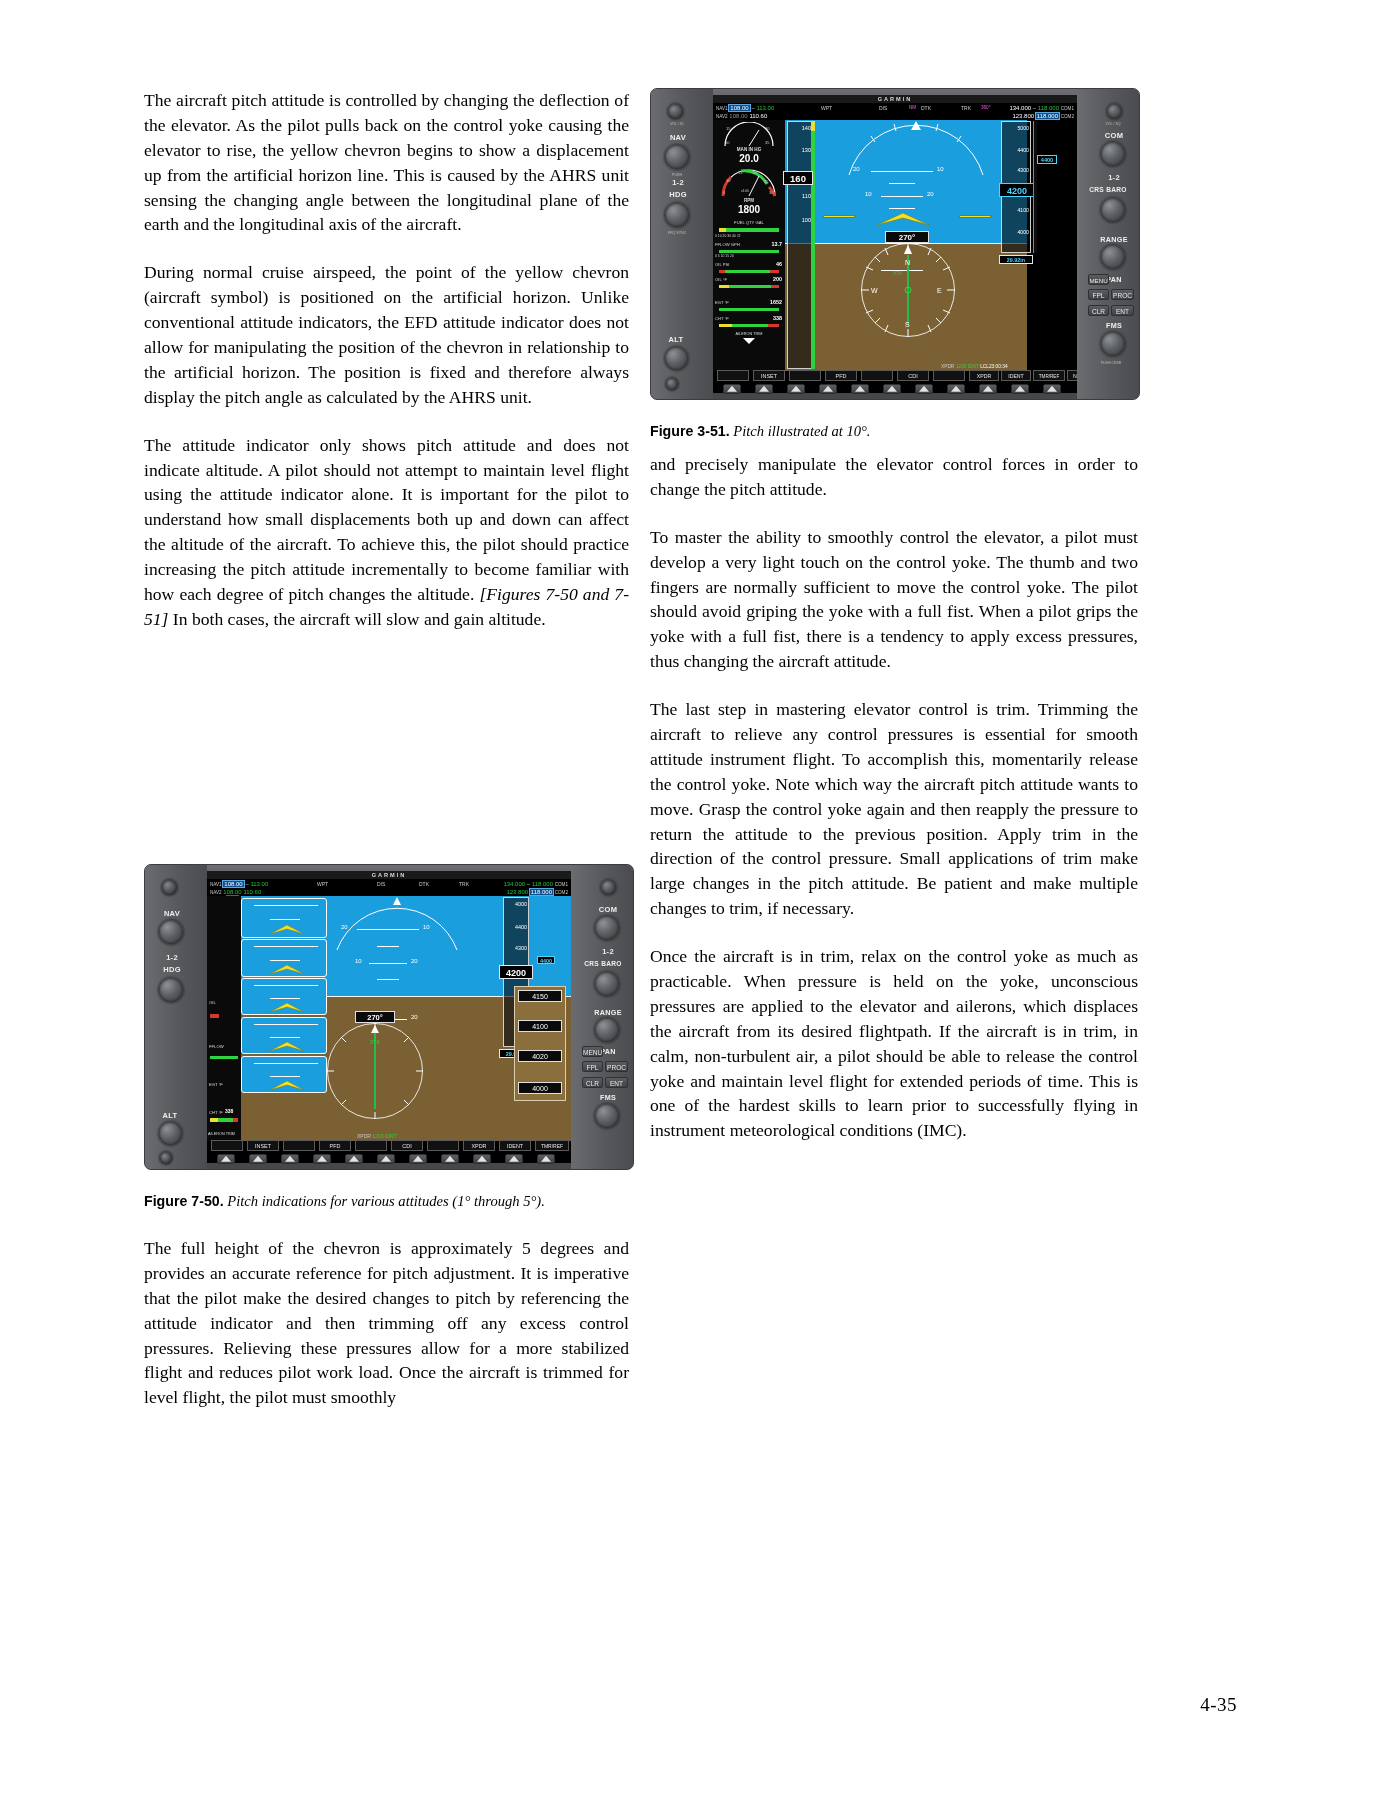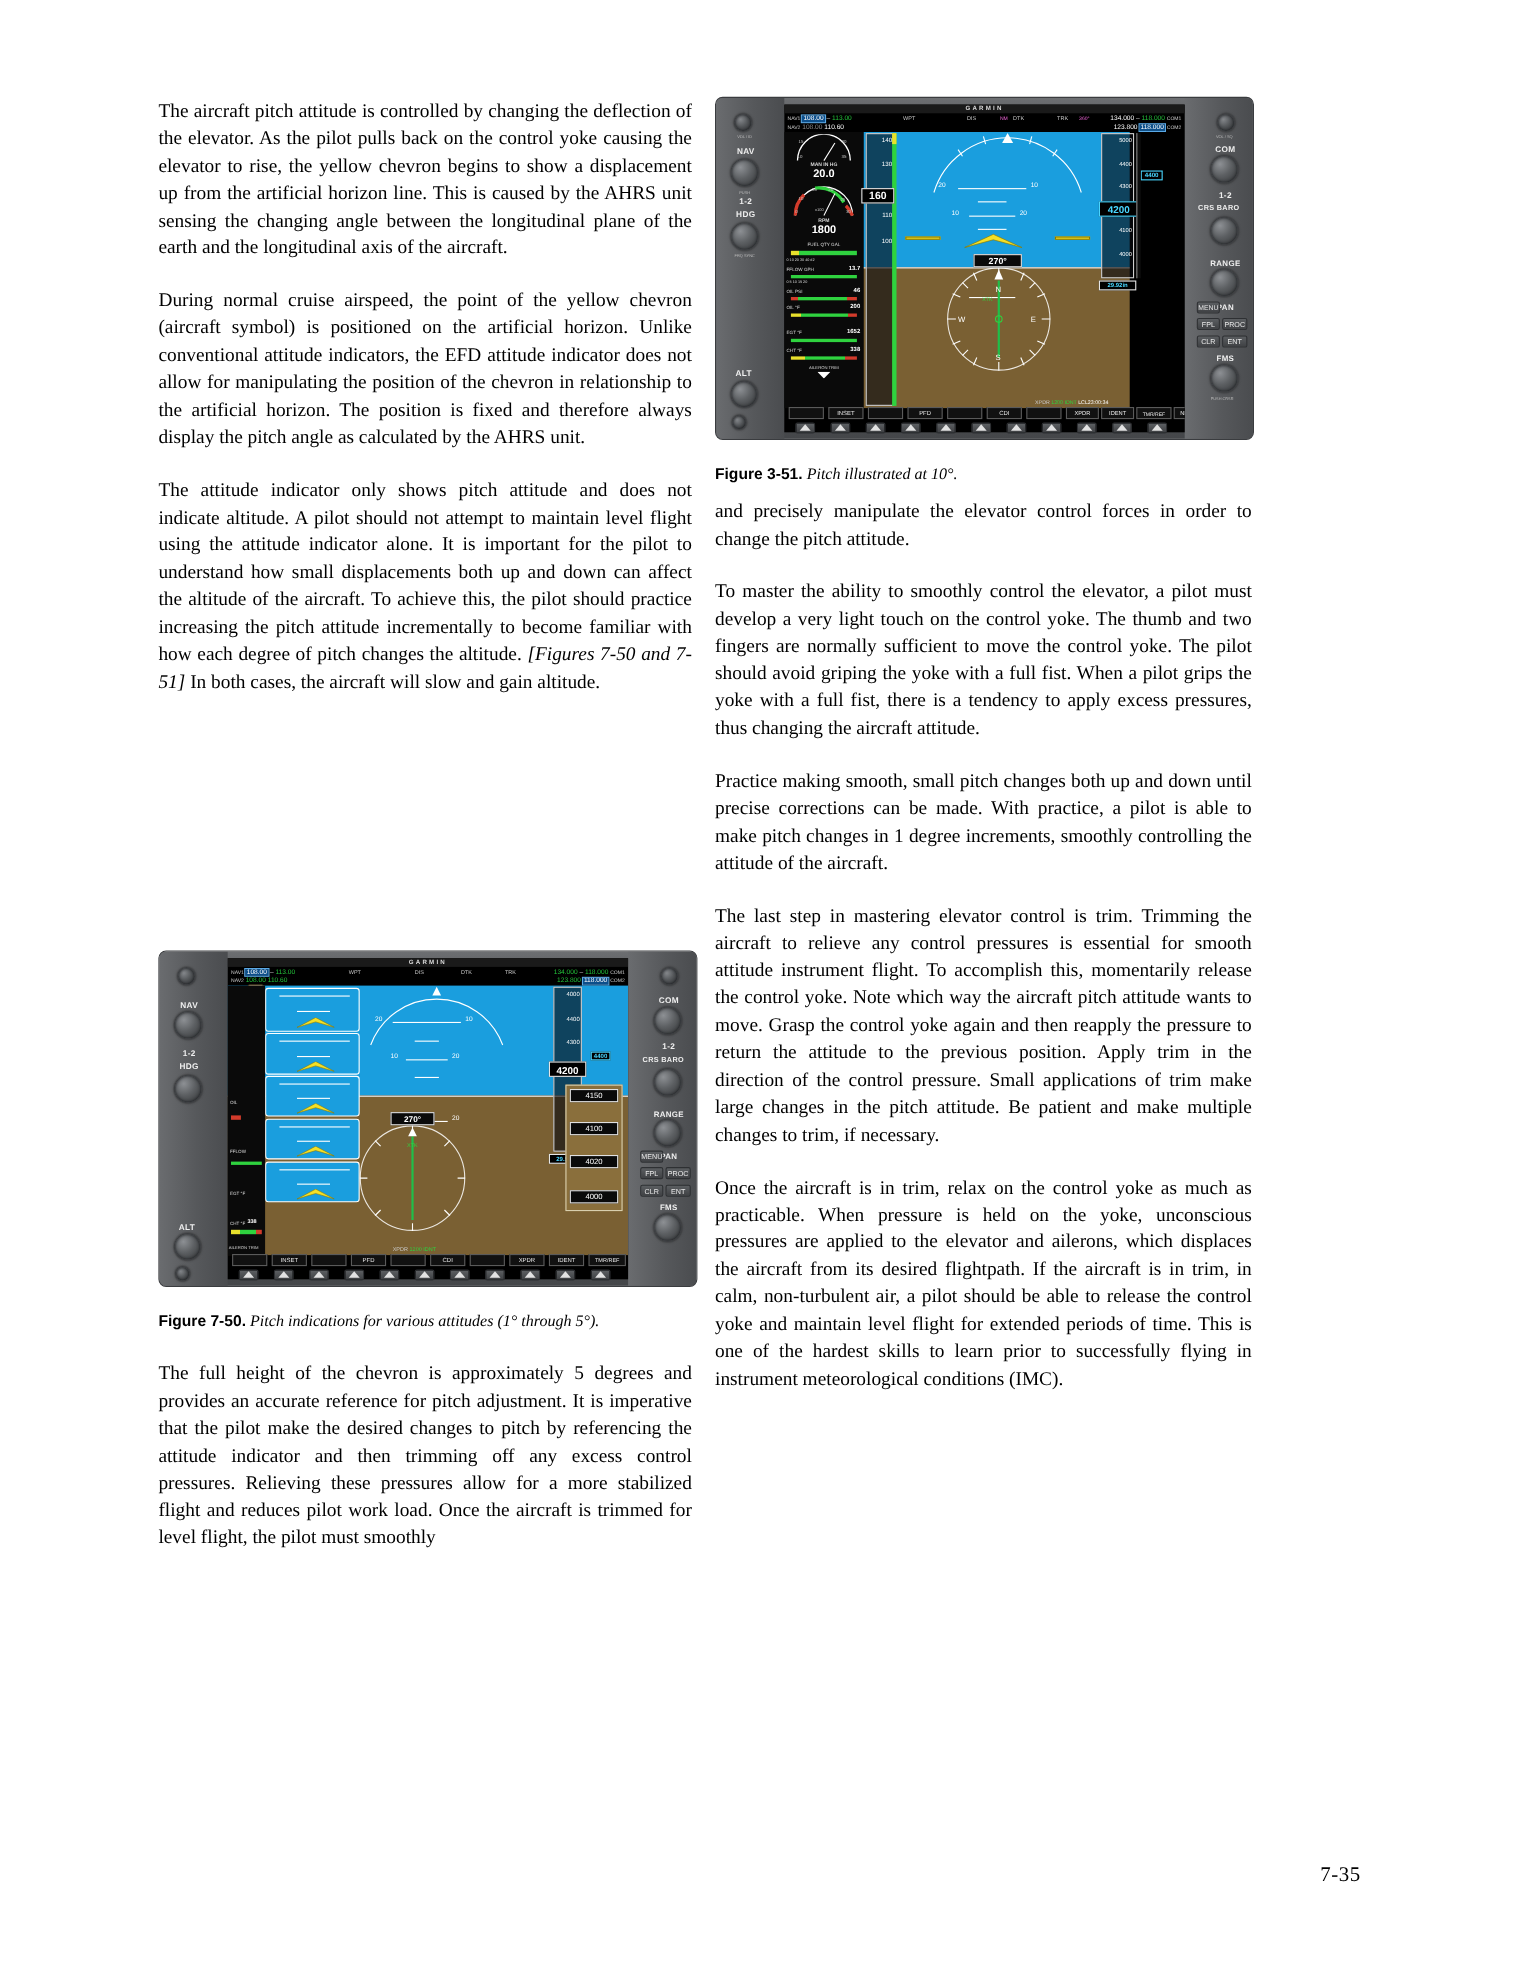--- a/index.html
+++ b/index.html
@@ -607,19 +607,18 @@
   </div>
 
   <div class="caption" style="position:absolute; left:650px; top:412px; width:500px;">
     <b>Figure 3-51.</b>
     <i>Pitch illustrated at 10°.</i>
   </div>
 
   <div class="col" style="left:650px; top:452px; width:488px;">
     <p class="body">and precisely manipulate the elevator control forces in order to change the pitch attitude.</p>
     <p class="body">To master the ability to smoothly control the elevator, a pilot must develop a very light touch on the control yoke. The thumb and two fingers are normally sufficient to move the control yoke. The pilot should avoid griping the yoke with a full fist. When a pilot grips the yoke with a full fist, there is a tendency to apply excess pressures, thus changing the aircraft attitude.</p>
-    <p class="body">Practice making smooth, small pitch changes both up and down until precise corrections can be made. With practice, a pilot is able to make pitch changes in 1 degree increments, smoothly controlling the attitude of the aircraft.</p>
     <p class="body">The last step in mastering elevator control is trim. Trimming the aircraft to relieve any control pressures is essential for smooth attitude instrument flight. To accomplish this, momentarily release the control yoke. Note which way the aircraft pitch attitude wants to move. Grasp the control yoke again and then reapply the pressure to return the attitude to the previous position. Apply trim in the direction of the control pressure. Small applications of trim make large changes in the pitch attitude. Be patient and make multiple changes to trim, if necessary.</p>
     <p class="body">Once the aircraft is in trim, relax on the control yoke as much as practicable. When pressure is held on the yoke, unconscious pressures are applied to the elevator and ailerons, which displaces the aircraft from its desired flightpath. If the aircraft is in trim, in calm, non-turbulent air, a pilot should be able to release the control yoke and maintain level flight for extended periods of time. This is one of the hardest skills to learn prior to successfully flying in instrument meteorological conditions (IMC).</p>
   </div>
 
-  <div class="pageno">7-35</div>
+  <div class="pageno">4-35</div>
 </div>
 
 </body></html>

